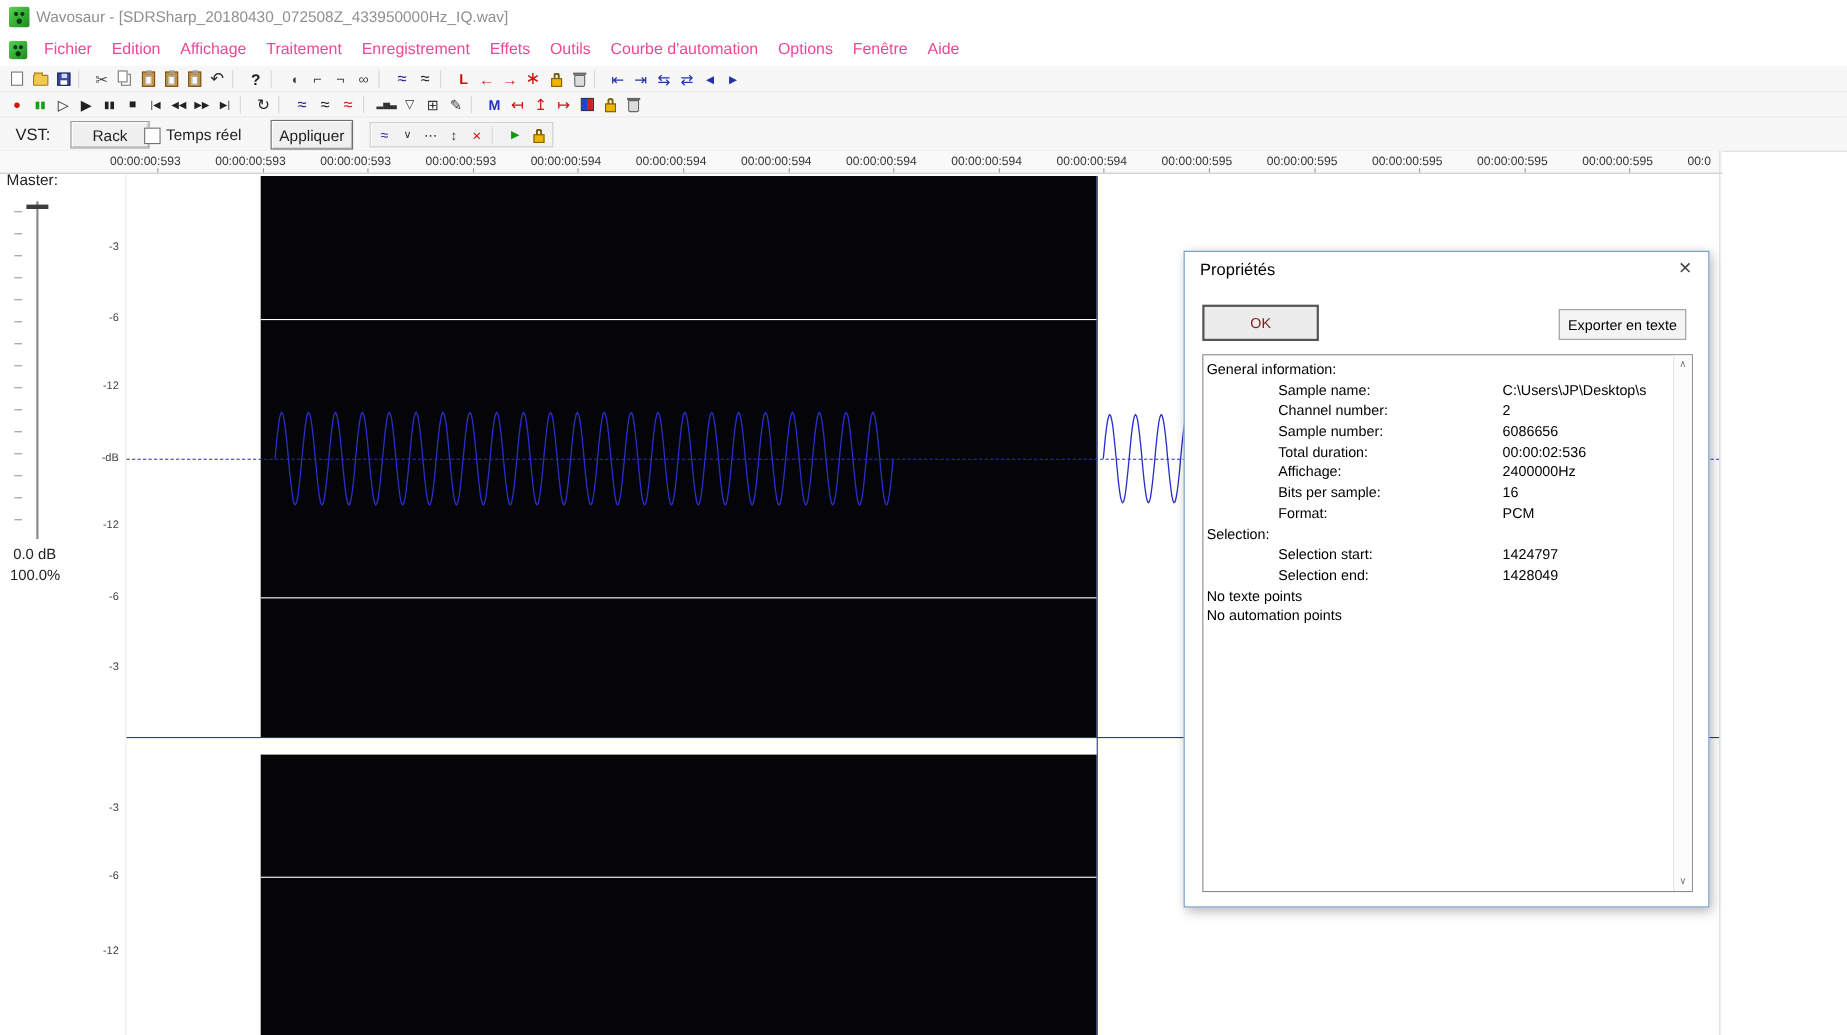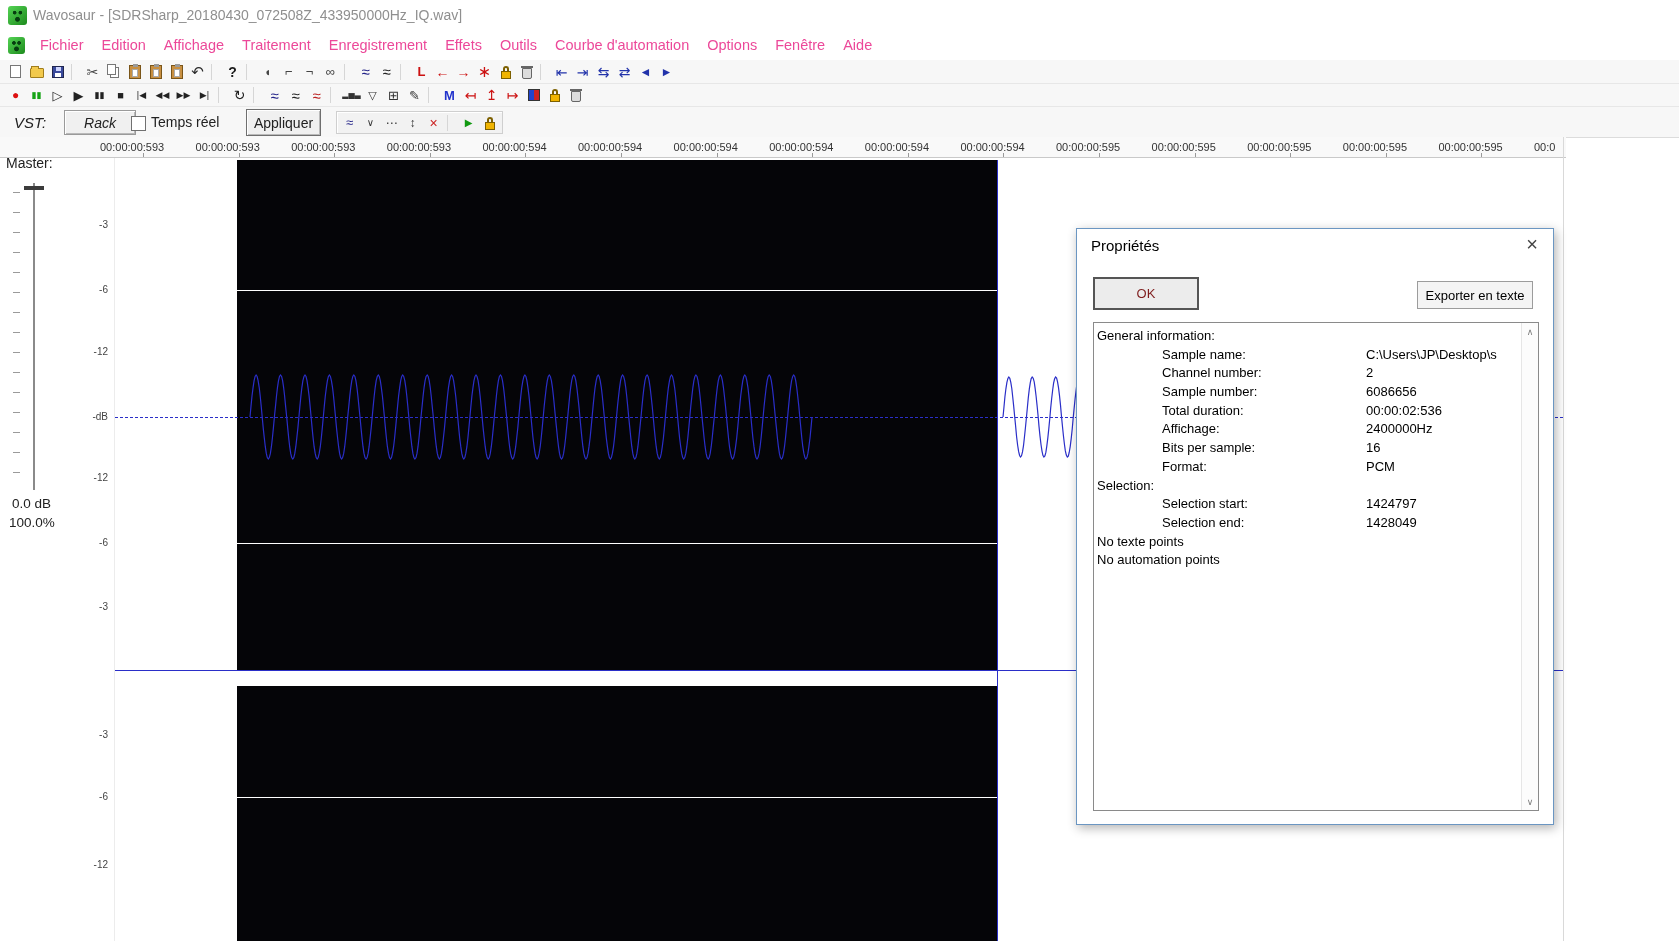--- a/index.html
+++ b/index.html
@@ -16,24 +16,24 @@
   .menubar{position:absolute;left:0;top:30px;width:1679px;height:30px;background:#ffffff;display:flex;align-items:center;}
   .menu-item{font-size:14.5px;color:#ec4899;padding:0 9px;cursor:default;white-space:nowrap;}
   .toolbar{position:absolute;left:0;width:1679px;background:#f7f7f7;border-bottom:1px solid #e7e7e7;display:flex;align-items:center;padding-left:5px;box-sizing:border-box;}
   #toolbar1{top:60px;height:24px;}
   #toolbar2{top:84px;height:23px;}
   .tb-btn{width:21px;height:20px;display:inline-flex;align-items:center;justify-content:center;flex:0 0 auto;}
   .tb-btn span{line-height:1;}
   .tb-sep{width:6px;height:16px;border-left:1px solid #d6d6d6;margin:0 4px 0 3px;flex:0 0 auto;}
   
   .vstbar{position:absolute;left:0;top:107px;width:1679px;height:31px;background:#f7f7f7;border-bottom:1px solid #dcdcdc;box-sizing:border-box;}
-  .vst-label{position:absolute;left:14px;top:7px;font-size:15px;color:#222;font-style:italic;}
+  .vst-label{position:absolute;left:14px;top:7px;font-size:15px;color:#222;}
   .btn3d{position:absolute;background:#f0f0f0;border:1px solid #9a9a9a;box-shadow:inset 1px 1px 0 #ffffff, inset -1px -1px 0 #b9b9b9;
          font-size:14px;color:#222;display:flex;align-items:center;justify-content:center;box-sizing:border-box;}
-  #rack-btn{left:64px;top:3px;width:72px;height:25px;font-style:italic;}
+  #rack-btn{left:64px;top:3px;width:72px;height:25px;}
   #apply-btn{left:246px;top:2px;width:75px;height:27px;border-color:#6f6f6f;}
   .checkbox{position:absolute;left:131px;top:9px;width:13px;height:13px;background:#fff;border:1px solid #707070;}
   .cb-label{position:absolute;left:151px;top:7px;font-size:14px;color:#222;white-space:nowrap;}
   .vst-mini{position:absolute;top:4px;height:23px;display:flex;align-items:center;background:#f2f2f2;border:1px solid #cfcfcf;box-shadow:inset 1px 1px 0 #ffffff;padding:0 2px;box-sizing:border-box;}
   #vst-mini-toolbar{left:336px;}
   
   .ruler{position:absolute;left:0;top:137px;width:1566px;height:21px;background:#f9f9f9;border-bottom:1px solid #c9c9c9;overflow:hidden;box-sizing:border-box;}
   .ruler-label{position:absolute;top:4px;font-size:11px;color:#333;white-space:nowrap;}
   .ruler-tick{position:absolute;bottom:0;width:1px;height:4px;background:#999;}
   

